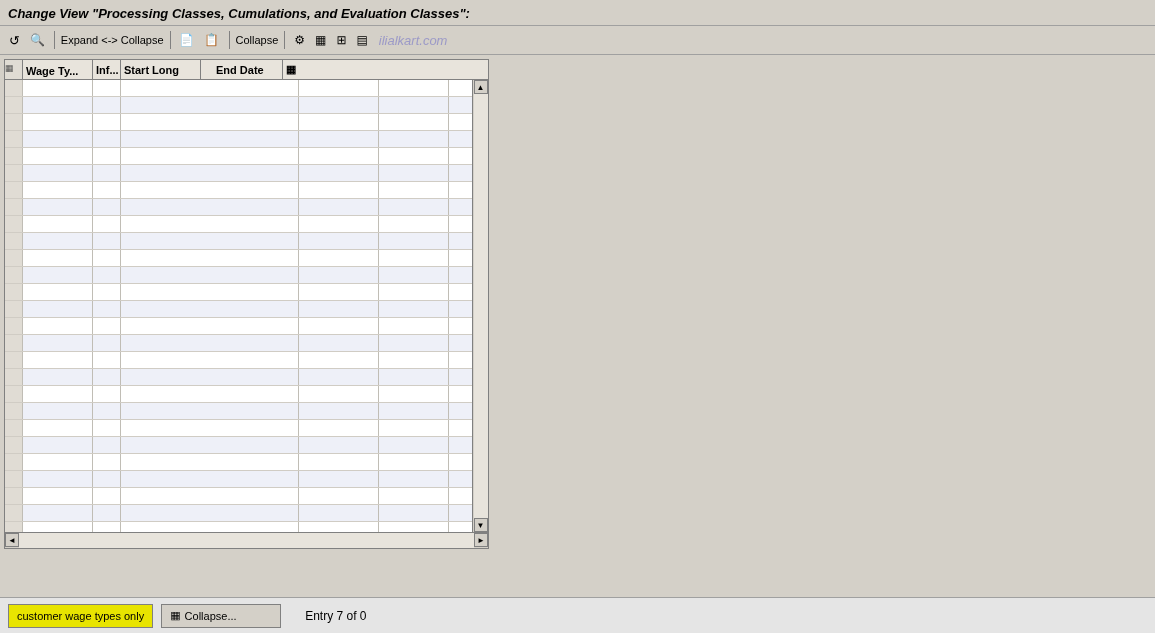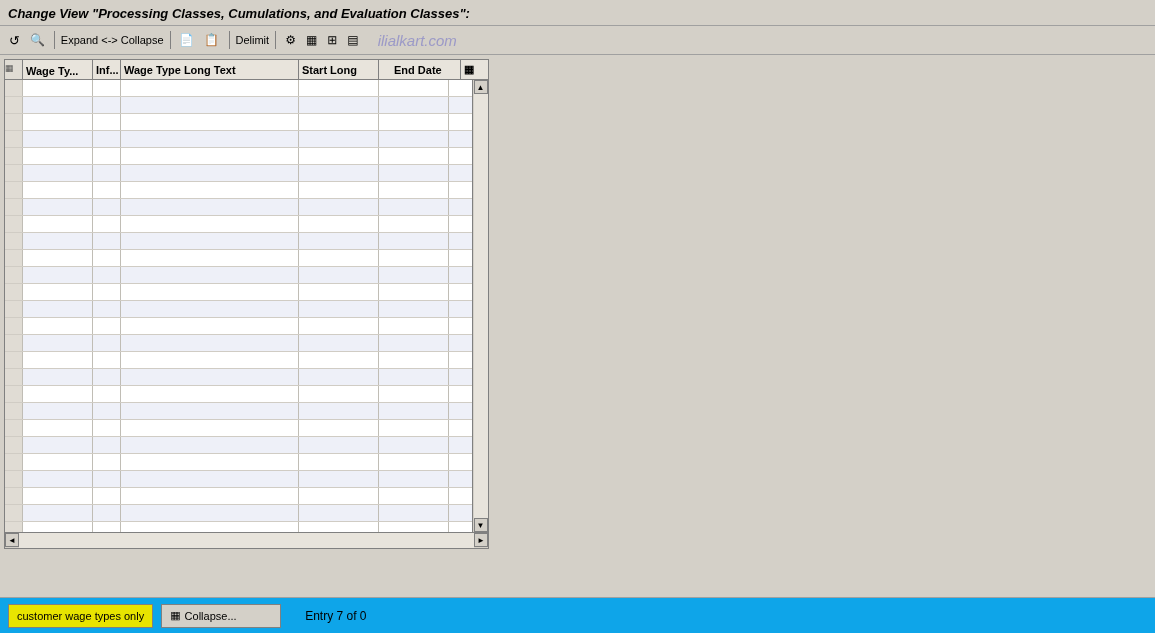--- a/index.html
+++ b/index.html
@@ -181,21 +181,21 @@
     .h-scroll-track {
       flex: 1;
       background: #e8e4dc;
     }
     .right-panel {
       flex: 1;
       background: #d4d0c8;
     }
     .status-bar {
       height: 36px;
-      background: #0ea5e9;
+      background: #e5e5e5;
       border-top: 1px solid #a0a0a0;
       display: flex;
       align-items: center;
       padding: 0 8px;
       gap: 8px;
     }
     .status-btn {
       height: 24px;
       padding: 2px 8px;
       background: #e8e400;
@@ -246,54 +246,51 @@
     <div class="toolbar-separator"></div>
     <span class="toolbar-label">Expand &lt;-&gt; Collapse</span>
     <div class="toolbar-separator"></div>
     <button class="toolbar-btn">
       <span style="font-size:12px;">📄</span>
     </button>
     <button class="toolbar-btn">
       <span style="font-size:12px;">📋</span>
     </button>
     <div class="toolbar-separator"></div>
-    <span class="toolbar-label">Delimit</span>
+    <span class="toolbar-label">Collapse</span>
     <div class="toolbar-separator"></div>
     <button class="toolbar-btn">
       <span style="font-size:12px;">⚙</span>
     </button>
     <button class="toolbar-btn">
       <span style="font-size:12px;">▦</span>
     </button>
     <button class="toolbar-btn">
       <span style="font-size:12px;">⊞</span>
     </button>
     <button class="toolbar-btn">
       <span style="font-size:12px;">▤</span>
     </button>
 
-    <span style="margin-left:12px; font-style:italic; color: rgba(100,100,200,0.5); font-size:15px; pointer-events:none;">ilialkart.com</span>
+    <span style="margin-left:4px; font-style:italic; color: rgba(100,100,200,0.5); font-size:13px; pointer-events:none;">ilialkart.com</span>
   </div>
 
   <div class="content-area">
 
     <div class="table-container">
 
       <div class="table-header">
         <div class="col-selector">
           <span style="font-size:9px; color:#555;">▦</span>
         </div>
         <div class="col-header col-wage-ty">
           <span>Wage Ty...</span>
         </div>
         <div class="col-header col-inf">
           <span>Inf...</span>
-        </div>
-        <div class="col-header col-long-text">
-          <span>Wage Type Long Text</span>
         </div>
         <div class="col-header col-start-date">
           <span>Start Long</span>
         </div>
         <div class="col-header col-end-date">
           <span>End Date</span>
         </div>
         <div class="col-header col-icon">
           <span style="font-size:11px;">▦</span>
         </div>

